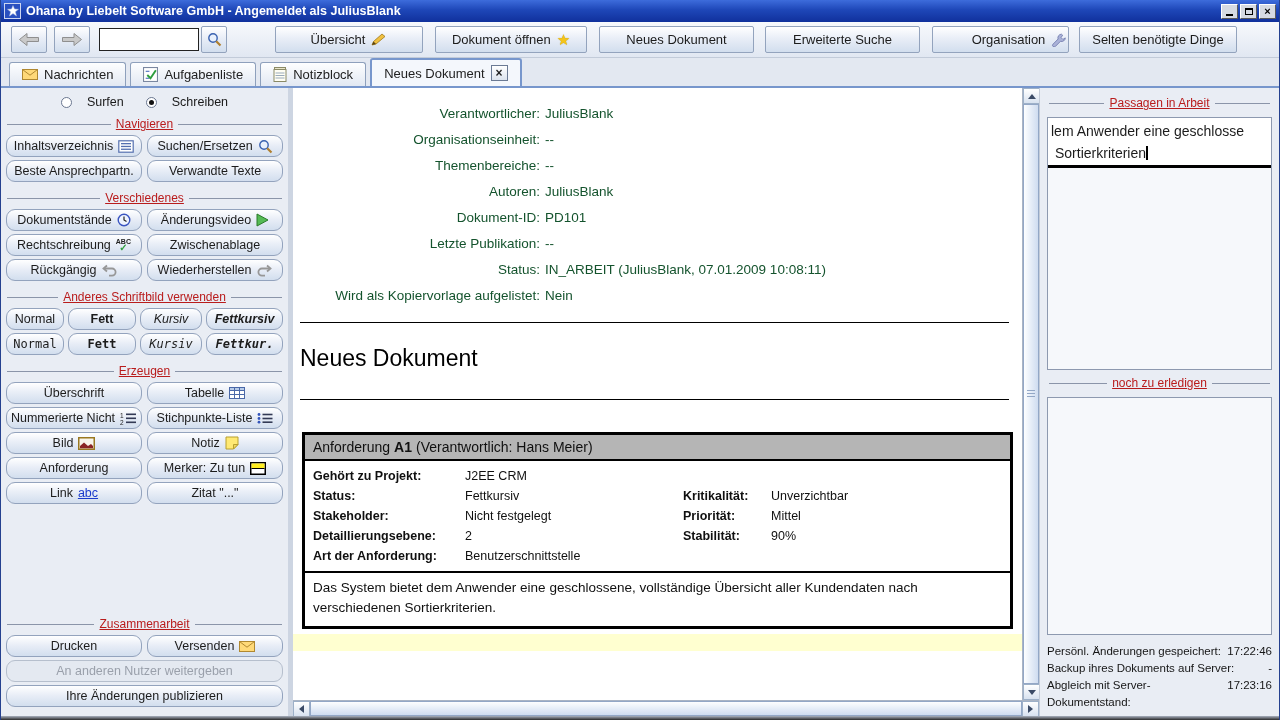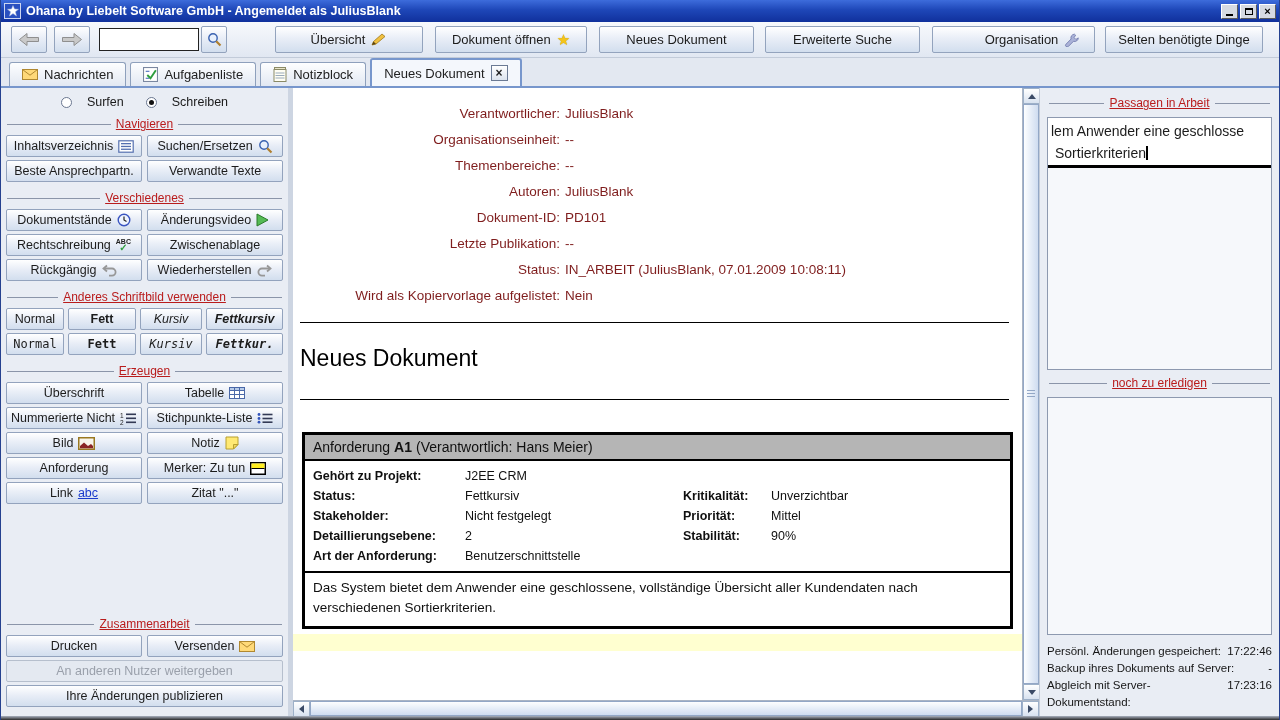--- a/index.html
+++ b/index.html
@@ -28,21 +28,21 @@
   .nav-btn { width:36px; height:27px; }
   .nav-fwd { margin-left:7px; }
   .search-input { width:100px; height:23px; margin-left:9px; border:1px solid #222; background:#fff;
                   padding:0 3px; font-size:13px; font-family:inherit; }
   .search-btn { width:26px; height:27px; margin-left:2px; }
   .tool-btn { height:27px; font-size:13px; gap:6px; margin-left:12px; white-space:nowrap; }
   .w-uebersicht { width:148px; margin-left:48px; }
   .w-doko { width:152px; }
   .w-neud { width:155px; }
   .w-erws { width:155px; margin-left:11px; }
-  .w-orga { width:163px;padding-left:38px; }
+  .w-orga { width:137px;padding-left:38px; }
   .w-selten { width:158px; margin-left:10px; }
   .star-glyph { color:#f4c41a; font-size:15px; text-shadow:0 0 1px #a88400; line-height:1; }
 
   
   .tabbar { height:30px; background:#e3e8f1; display:flex; align-items:flex-end; padding-left:8px;
             border-bottom:2px solid #7796cc; }
   .tab { height:24px; display:flex; align-items:center; gap:6px; padding:0 12px; margin-right:4px;
          background:linear-gradient(#fdfeff,#e2e8f2); border:1px solid #8ea0bc; border-bottom:none;
          border-radius:3px 3px 0 0; font-size:13px; color:#222; white-space:nowrap; }
   .tab.active { height:28px; background:#f4f7fc; border:2px solid #7796cc; border-bottom:none; }
@@ -58,42 +58,42 @@
              display:flex; flex-direction:column; background:#e9edf4; }
   .mode-row { display:flex; justify-content:center; gap:22px; padding:4px 0 2px; font-size:12.5px; color:#1a1a1a; }
   .mode { display:flex; align-items:center; gap:15px; }
   .radio { width:11px; height:11px; border-radius:50%; border:1px solid #6a7790; background:#fff; position:relative; }
   .radio.sel::after { content:""; position:absolute; left:2px; top:2px; width:5px; height:5px;
                       border-radius:50%; background:#111; }
   .grp { display:flex; align-items:center; gap:5px; margin:6px 2px 2px; font-size:12px; color:#b91c1c; white-space:nowrap;text-decoration:underline; }
   .grp::before,.grp::after { content:""; flex:1; border-top:1px solid #8b95a9; margin-top:1px; }
   .grid2 { display:grid; grid-template-columns:1fr 1fr; gap:3px 5px; margin:2px 1px 3px; }
   .grid4 { display:grid; grid-template-columns:58px 68px 62px 1fr; gap:3px 4px; margin:2px 1px 3px; }
-  .sb-btn { height:22px; font-size:12.5px; gap:5px; padding:0 3px; white-space:nowrap; overflow:hidden; }
+  .sb-btn { height:22px; font-size:12.5px; gap:5px; padding:0 3px; white-space:nowrap; overflow:hidden;border-radius:9px; }
   .sb-btn.disabled { color:#9aa0ab; background:#e4e9f1; border-color:#b6bfcd; }
   .full { grid-column:1 / -1; }
   .f-sb { font-weight:bold; }
   .f-si { font-style:italic; }
   .f-sbi { font-weight:bold; font-style:italic; }
   .f-m { font-family:"DejaVu Sans Mono", monospace; font-size:12px; }
   .f-mb { font-family:"DejaVu Sans Mono", monospace; font-size:12px; font-weight:bold; }
   .f-mi { font-family:"DejaVu Sans Mono", monospace; font-size:12px; font-style:italic; }
   .f-mbi { font-family:"DejaVu Sans Mono", monospace; font-size:12px; font-weight:bold; font-style:italic; }
   .spacer { flex:1; }
   .link-abc { color:#1a3acc; text-decoration:underline; }
   .abc-ico { display:flex; flex-direction:column; align-items:center; line-height:1; }
   .abc-ico b { font-size:7px; letter-spacing:0; color:#222; }
   .abc-ico s { text-decoration:none; color:#2f9e3f; font-size:10px; font-weight:bold; margin-top:-2px; }
 
   
   .mainwrap { flex:1; display:flex; flex-direction:column; min-width:0; }
   .main-row { flex:1; display:flex; min-height:0; }
   .main-content { flex:1; background:#fff; overflow:hidden; }
   .meta { padding-top:13px; }
-  .meta-row { display:flex; line-height:26px; font-size:13.5px; color:#7f1d1d;margin-left:20px; }
+  .meta-row { display:flex; line-height:26px; font-size:13.5px; color:#14532d; }
   .meta-label { width:247px; text-align:right; }
   .meta-value { margin-left:5px; white-space:nowrap; }
   .docline { border:0; border-top:1px solid #000; margin:13px 13px 0 7px; }
   .docline2 { margin-top:27px; }
   .doc-title { font-size:23px; font-weight:normal; color:#000; margin:22px 0 0 7px; }
   .req-table { margin:32px 9px 0; border:3px solid #000; background:#fff; }
   .req-head { background:#b5b5b5; border-bottom:2px solid #000; padding:4px 8px; font-size:14px;
               color:#101010; display:flex; gap:4px; }
   .req-fields { padding:5px 0; }
   .req-row { display:grid; grid-template-columns:152px 218px 88px 1fr; padding:3px 8px;

